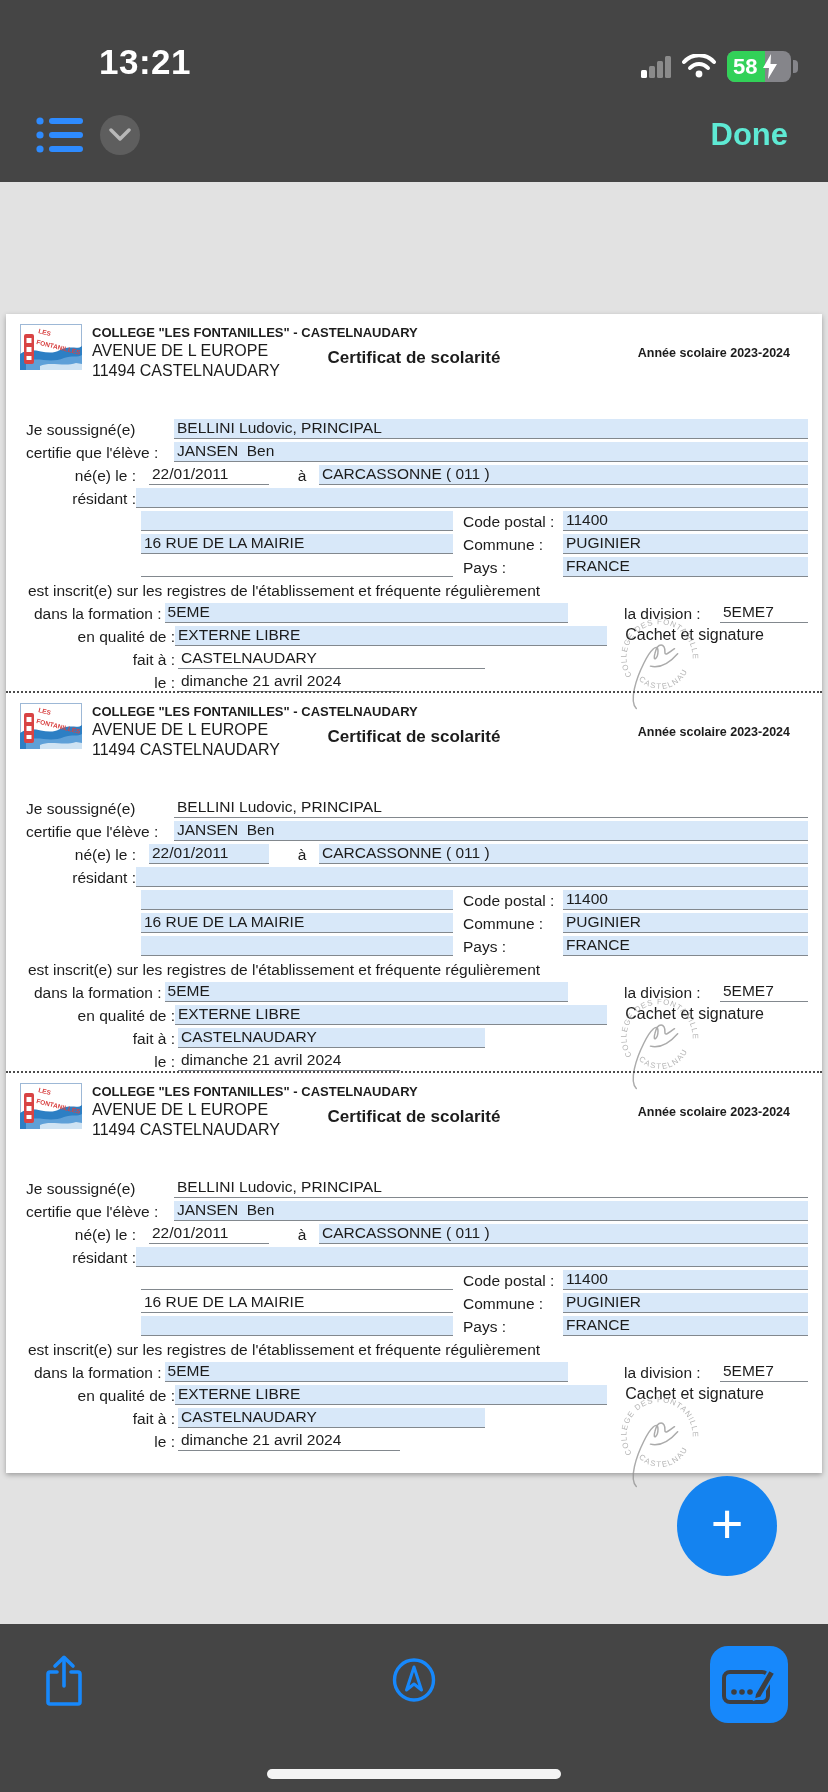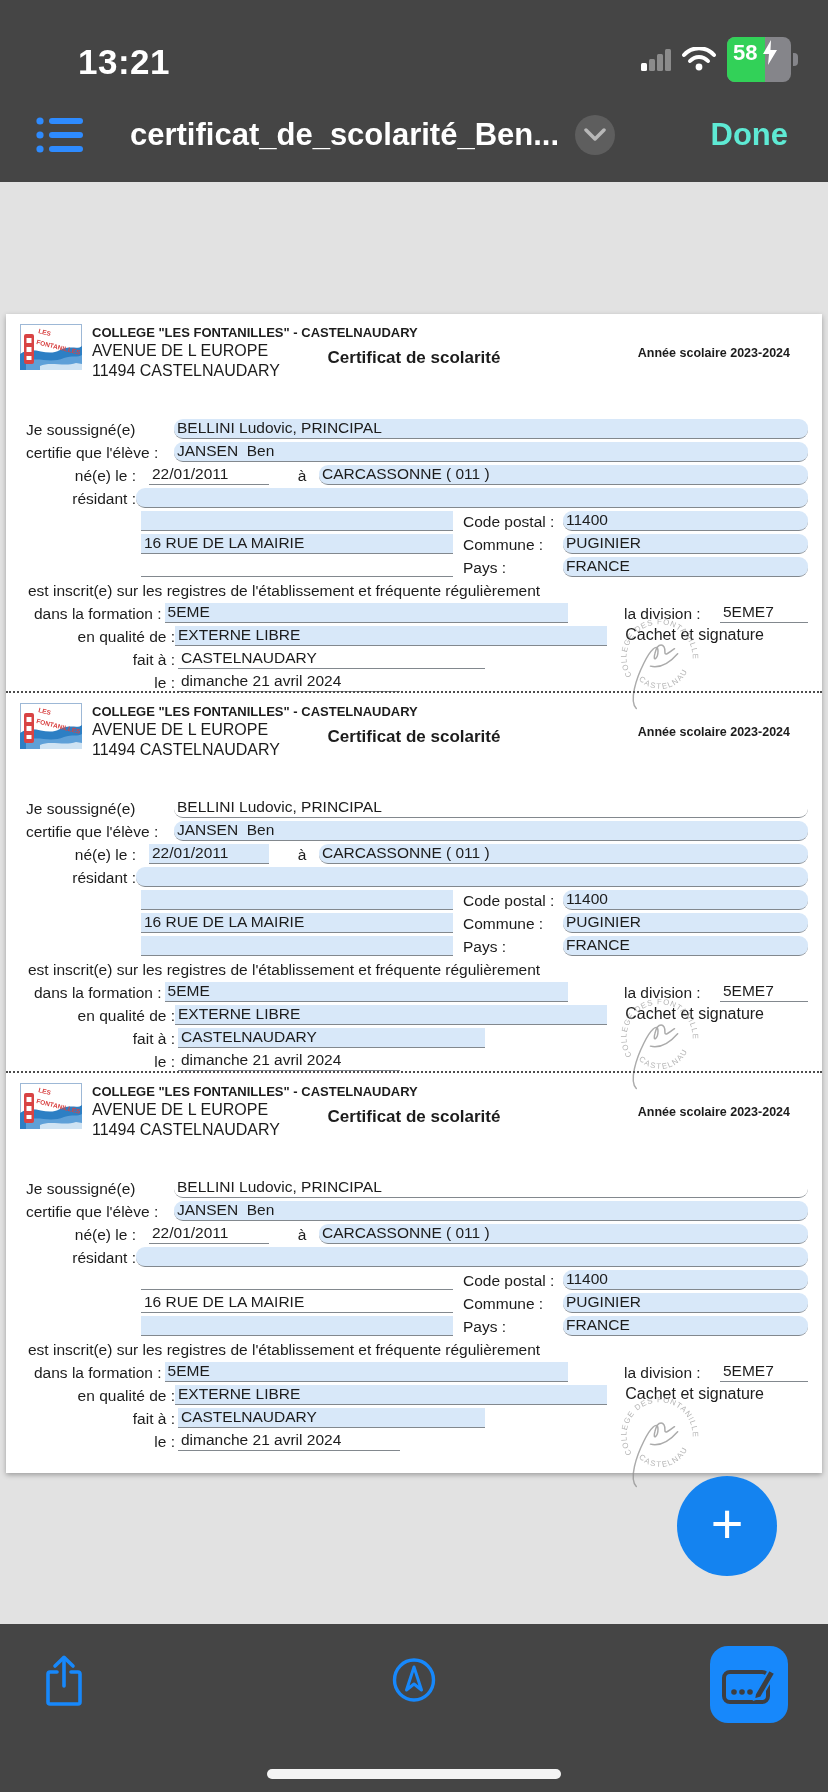--- a/index.html
+++ b/index.html
@@ -4,24 +4,24 @@
 <style>
   html,body{margin:0;padding:0;}
   body{
     width:828px;height:1792px;position:relative;overflow:hidden;
     background:#e2e2e2;font-family:"Liberation Sans",sans-serif;
     -webkit-font-smoothing:antialiased;
   }
   
   .topbar{position:absolute;top:0;left:0;right:0;height:182px;background:#454545;z-index:20;}
   .status-row{height:88px;display:flex;align-items:flex-end;justify-content:space-between;
-    padding:0 30px 6px 78px;box-sizing:border-box;}
+    padding:0 30px 6px 99px;box-sizing:border-box;}
   .time{color:#fff;font-size:35px;font-weight:bold;letter-spacing:.5px;}
   .status-icons{display:flex;align-items:center;gap:11px;}
-  .batt{width:64px;height:45px;border-radius:8px;background:#85858a;position:relative;overflow:hidden;flex:none;}
+  .batt{width:64px;height:31px;border-radius:8px;background:#85858a;position:relative;overflow:hidden;flex:none;}
   .batt-fill{position:absolute;left:0;top:0;bottom:0;width:38px;background:#32d158;}
   .batt-num{position:absolute;left:6px;top:3px;color:#fff;font-size:22px;font-weight:bold;}
   .batt-bolt{position:absolute;left:34px;top:2px;}
   .batt-tip{width:5px;height:13px;border-radius:0 4px 4px 0;background:#85858a;margin-left:2px;}
   .nav-row{height:94px;display:flex;align-items:center;padding:0 40px 0 36px;box-sizing:border-box;}
   .nav-title{color:#fff;font-size:31px;font-weight:bold;margin-left:46px;max-width:488px;
     white-space:nowrap;overflow:hidden;}
   .chev-btn{width:40px;height:40px;border-radius:50%;background:#5e5e5e;margin-left:16px;
     display:flex;align-items:center;justify-content:center;flex:none;}
   .done-btn{margin-left:auto;color:#5eead4;font-size:31px;font-weight:bold;background:none;border:none;
@@ -40,21 +40,21 @@
   .cert-title{position:absolute;left:0;right:0;top:24px;text-align:center;font-size:17px;font-weight:bold;}
   .cert-year{position:absolute;right:18px;top:22px;font-size:12.5px;font-weight:bold;}
   .cert-body{margin-top:44px;font-size:15.5px;}
   .r{display:flex;align-items:flex-end;height:23px;}
   .lbl{white-space:pre;}
   .fld{border-bottom:1.5px solid #82888e;padding:0 3px;white-space:pre;min-height:20px;box-sizing:border-box;}
   .fld.hl{background:#d8e8f9;}
   .l-sign{width:148px;padding-left:6px;}
   .l-r116{width:116px;text-align:right;}
   .l-r155{width:155px;text-align:right;}
-  .f-grow{flex:1;border-radius:9px;}
+  .f-grow{flex:1;}
   .f-date{width:120px;margin-right:16px;margin-left:13px;}
   .l-a{width:34px;text-align:center;}
   .ind{margin-left:121px;}
   .f-left{width:312px;}
   .l-cp{width:100px;padding-left:10px;}
   .l-form{padding-left:14px;}
   .f-form{flex:1;margin:0 8px 0 3px;}
   .l-div{width:92px;margin-left:48px;}
   .f-div{width:88px;margin-left:4px;}
   .f-qual{width:432px;margin-left:0;}
@@ -108,21 +108,20 @@
   </div>
   <div class="nav-row">
     <svg width="48" height="40" viewBox="0 0 48 40">
       <circle cx="4" cy="6" r="3.6" fill="#2e8bff"></circle>
         <rect x="13" y="3" width="34" height="6" rx="3" fill="#2e8bff"></rect>
       <circle cx="4" cy="20" r="3.6" fill="#2e8bff"></circle>
         <rect x="13" y="17" width="34" height="6" rx="3" fill="#2e8bff"></rect>
       <circle cx="4" cy="34" r="3.6" fill="#2e8bff"></circle>
         <rect x="13" y="31" width="34" height="6" rx="3" fill="#2e8bff"></rect>
     </svg>
-    <span class="nav-title">certificat_de_scolarité_Ben...</span>
     <span class="chev-btn">
       <svg width="22" height="14" viewBox="0 0 22 14">
         <polyline points="2,2 11,11 20,2" stroke="#b8b8b8" stroke-width="3.5" fill="none" stroke-linecap="round" stroke-linejoin="round"></polyline>
       </svg>
     </span>
     <button class="done-btn">Done</button>
   </div>
 </div>
 
 <div class="page" id="doc-page">

